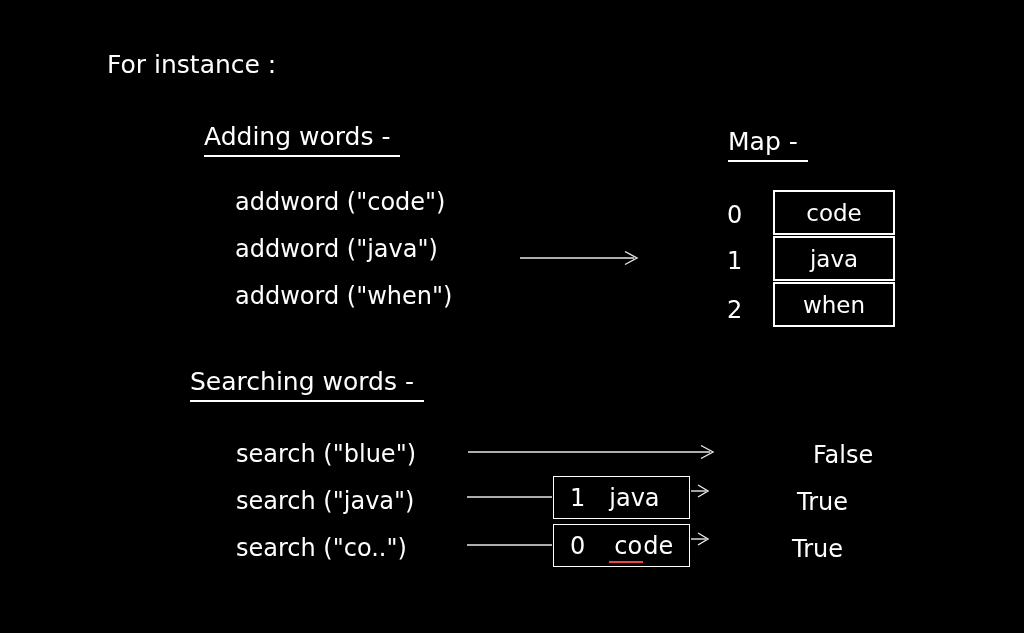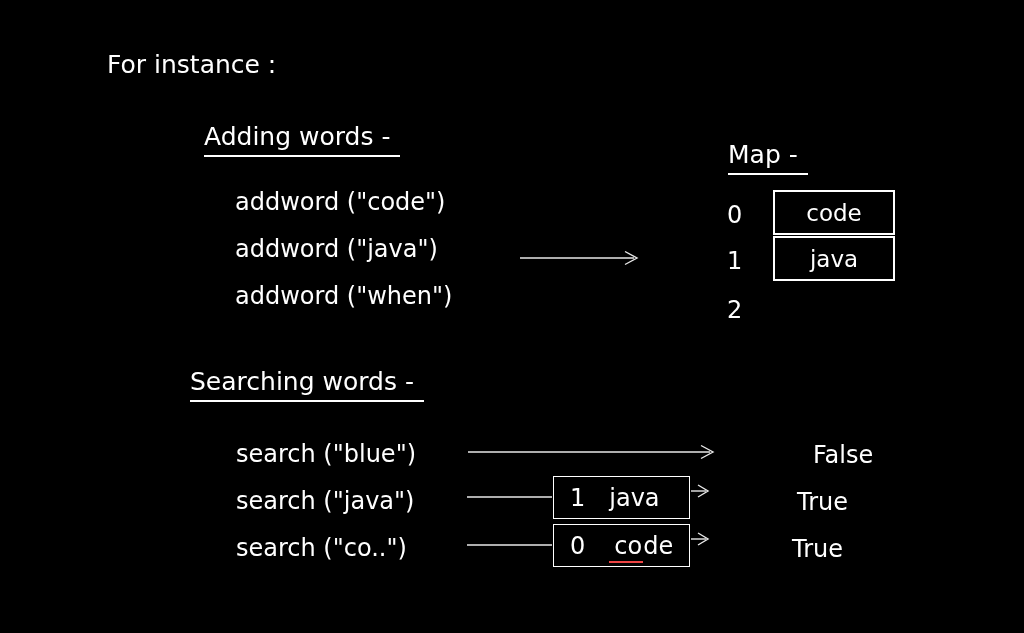--- a/index.html
+++ b/index.html
@@ -60,30 +60,31 @@
 
   <div class="abs title-txt" style="left:107px; top:50px;">For instance :</div>
 
   <div class="abs" style="left:204px; top:122px;">
     <span class="heading">Adding words -</span>
   </div>
   <div class="abs txt" style="left:235px; top:188px;">addword ("code")</div>
   <div class="abs txt" style="left:235px; top:235px;">addword ("java")</div>
   <div class="abs txt" style="left:235px; top:282px;">addword ("when")</div>
 
-  <div class="abs" style="left:728px; top:140px;">
+  <div class="abs" style="left:728px; top:127px;">
     <span class="heading">Map - </span>
   </div>
   <div class="abs map-index" style="left:727px; top:201px;">0</div>
   <div class="abs map-index" style="left:727px; top:247px;">1</div>
   <div class="abs map-index" style="left:727px; top:296px;">2</div>
 
   <div class="map-table">
     <div class="map-cell">code</div>
     <div class="map-cell">java</div>
+    <div class="map-cell">when</div>
   </div>
 
   <div class="abs" style="left:190px; top:367px;">
     <span class="heading">Searching words -</span>
   </div>
 
   <div class="abs txt" style="left:236px; top:440px;">search ("blue")</div>
   <div class="abs txt" style="left:236px; top:487px;">search ("java")</div>
   <div class="abs txt" style="left:236px; top:534px;">search ("co..")</div>
 

